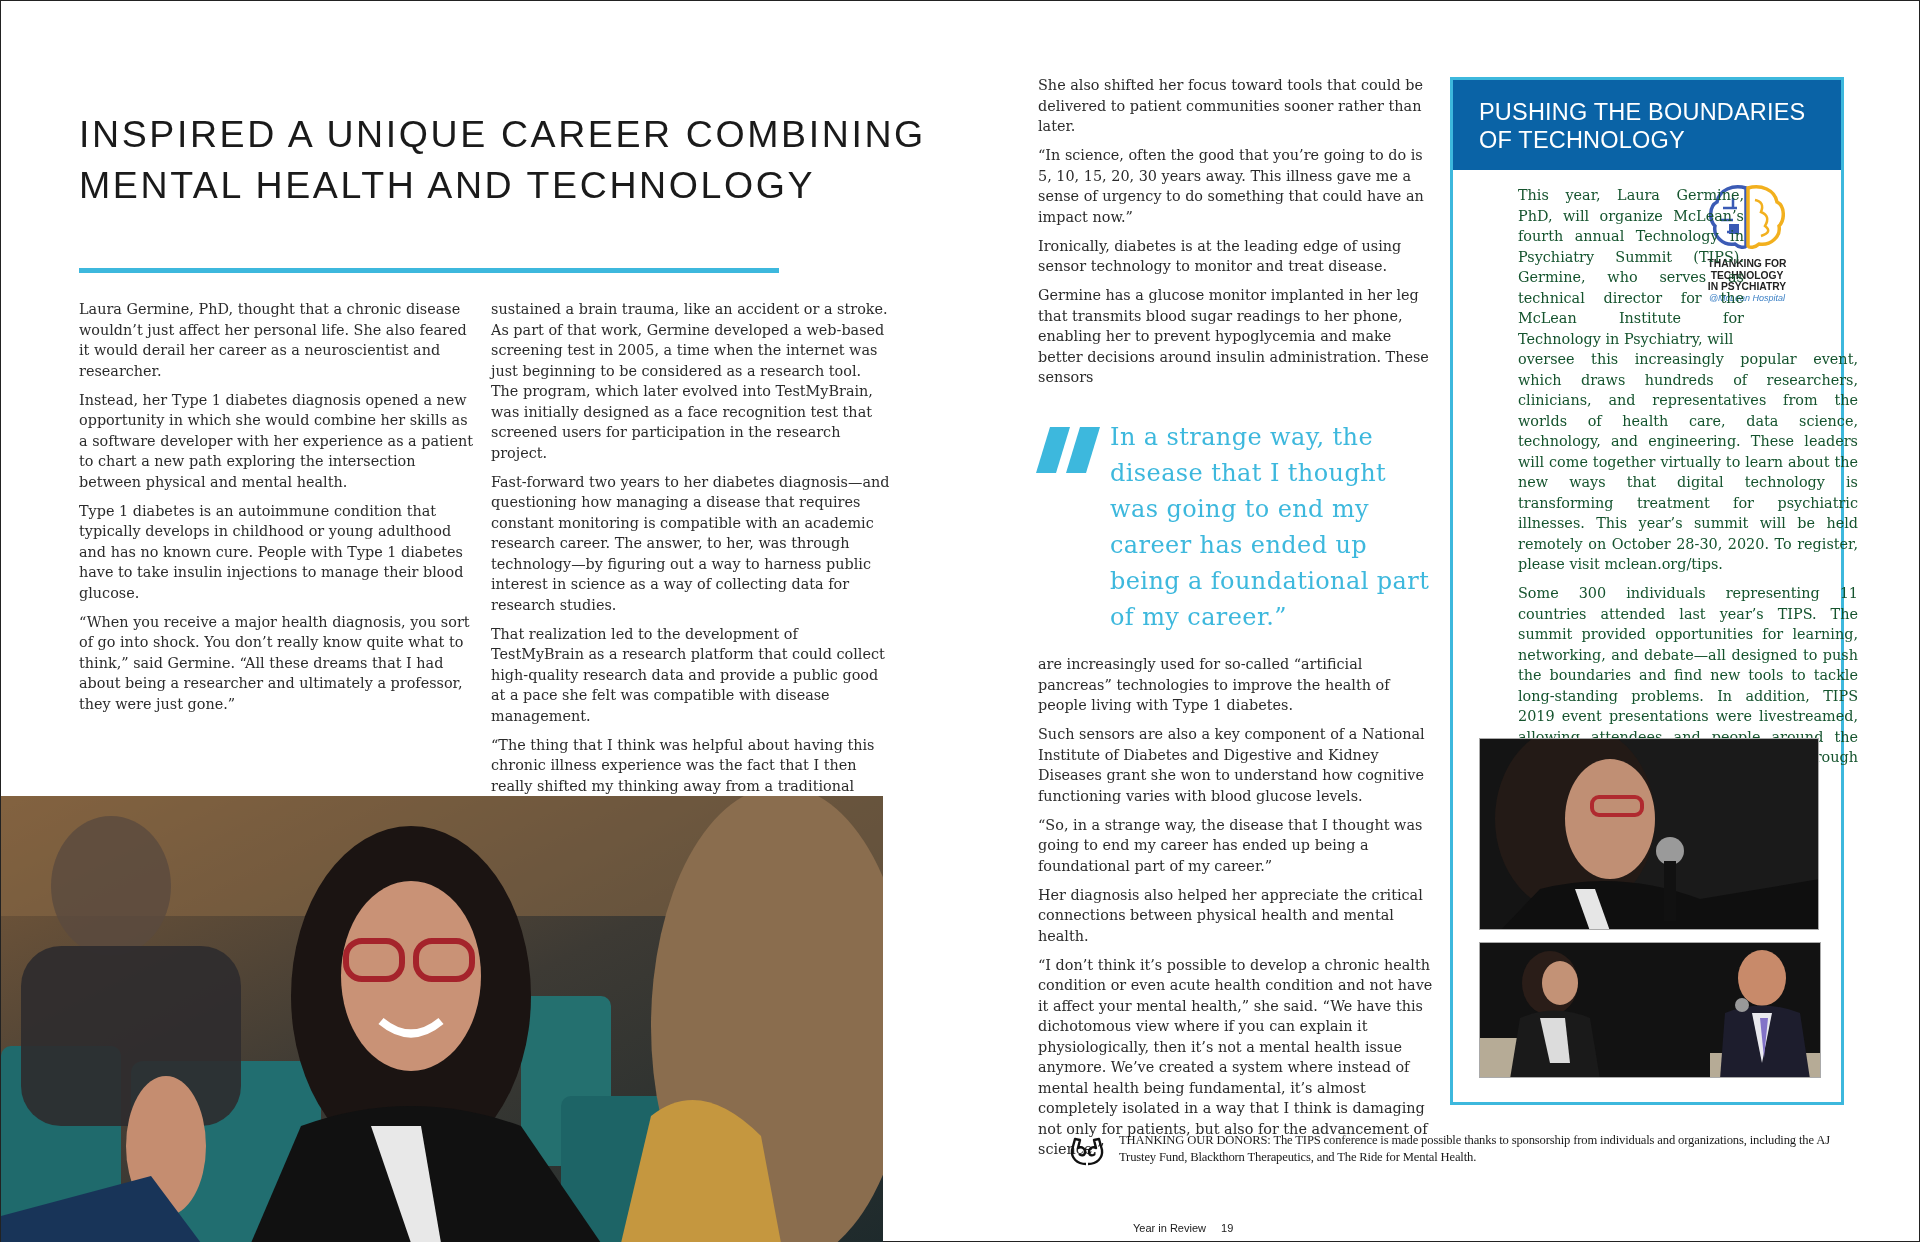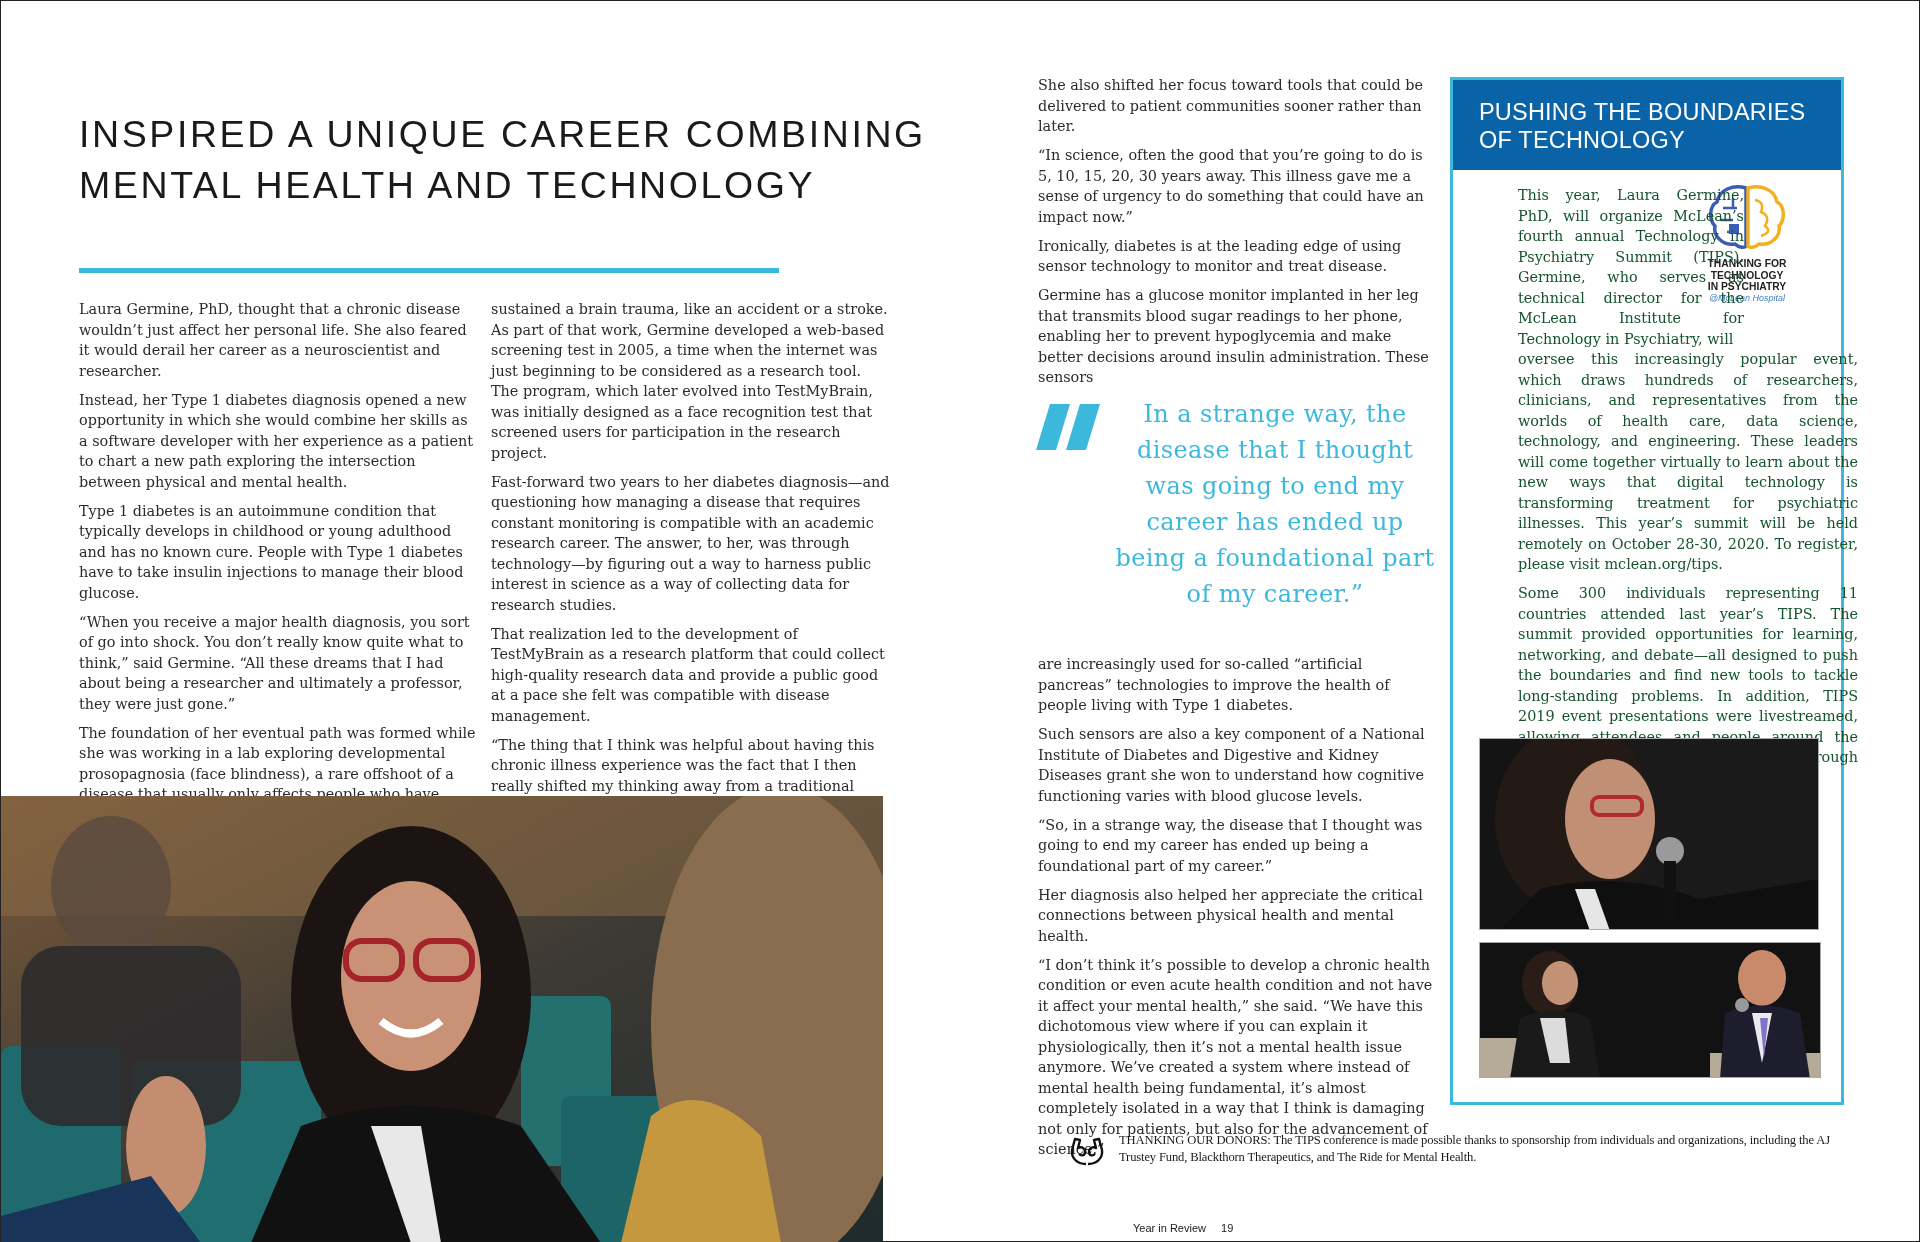--- a/index.html
+++ b/index.html
@@ -17,21 +17,21 @@
   .headline div { white-space: nowrap; }
   .title-rule { position: absolute; left: 78px; top: 267px; width: 700px; height: 5px; background: #3db8dd; }
 
   .col { position: absolute; font-size: 14.4px; line-height: 20.5px; color: #2b2b2b; }
   .col p { margin-bottom: 8.5px; }
   .col1 { left: 78px; top: 298px; width: 398px; }
   .col2 { left: 490px; top: 298px; width: 400px; }
   .col3a { left: 1037px; top: 74px; width: 400px; }
   .col3b { left: 1037px; top: 653px; width: 400px; }
 
-  .pullquote { position: absolute; left: 1035px; top: 395px; width: 400px; height: 220px; text-align: center; }
+  .pullquote { position: absolute; left: 1035px; top: 418px; width: 400px; height: 220px; }
   .pq-mark { position: absolute; left: 0; top: 8px; width: 70px; height: 46px; }
   .pq-text {
     position: absolute; left: 74px; top: 0; width: 330px;
     font-size: 24px; line-height: 36px; color: #3db8dd; letter-spacing: 0.4px;
   }
 
   .photo-main { position: absolute; left: 0; top: 795px; width: 882px; height: 447px; overflow: hidden; background: #1d4f55; }
   .folio { position: absolute; font-family: "Liberation Sans", sans-serif; font-size: 11px; margin-top: 24px; }
   .folio-right { left: 1132px; top: 1197px; color: #1a1a1a; }
   .folio span { margin-right: 12px; }
@@ -62,21 +62,20 @@
       <div>INSPIRED A UNIQUE CAREER COMBINING</div>
       <div>MENTAL HEALTH AND TECHNOLOGY</div>
     </h1>
     <div class="title-rule"></div>
 
     <div class="col col1">
       <p>Laura Germine, PhD, thought that a chronic disease wouldn’t just affect her personal life. She also feared it would derail her career as a neuroscientist and researcher.</p>
       <p>Instead, her Type 1 diabetes diagnosis opened a new opportunity in which she would combine her skills as a software developer with her experience as a patient to chart a new path exploring the intersection between physical and mental health.</p>
       <p>Type 1 diabetes is an autoimmune condition that typically develops in childhood or young adulthood and has no known cure. People with Type 1 diabetes have to take insulin injections to manage their blood glucose.</p>
       <p>“When you receive a major health diagnosis, you sort of go into shock. You don’t really know quite what to think,” said Germine. “All these dreams that I had about being a researcher and ultimately a professor, they were just gone.”</p>
-      <p>The foundation of her eventual path was formed while she was working in a lab exploring developmental prosopagnosia (face blindness), a rare offshoot of a disease that usually only affects people who have</p>
     </div>
 
     <div class="col col2">
       <p>sustained a brain trauma, like an accident or a stroke. As part of that work, Germine developed a web-based screening test in 2005, a time when the internet was just beginning to be considered as a research tool. The program, which later evolved into TestMyBrain, was initially designed as a face recognition test that screened users for participation in the research project.</p>
       <p>Fast-forward two years to her diabetes diagnosis—and questioning how managing a disease that requires constant monitoring is compatible with an academic research career. The answer, to her, was through technology—by figuring out a way to harness public interest in science as a way of collecting data for research studies.</p>
       <p>That realization led to the development of TestMyBrain as a research platform that could collect high-quality research data and provide a public good at a pace she felt was compatible with disease management.</p>
       <p>“The thing that I think was helpful about having this chronic illness experience was the fact that I then really shifted my thinking away from a traditional approach and toward how to do things scalably,” she said.</p>
     </div>
 
     <div class="photo-main" title="Laura Germine smiling in audience seating">

